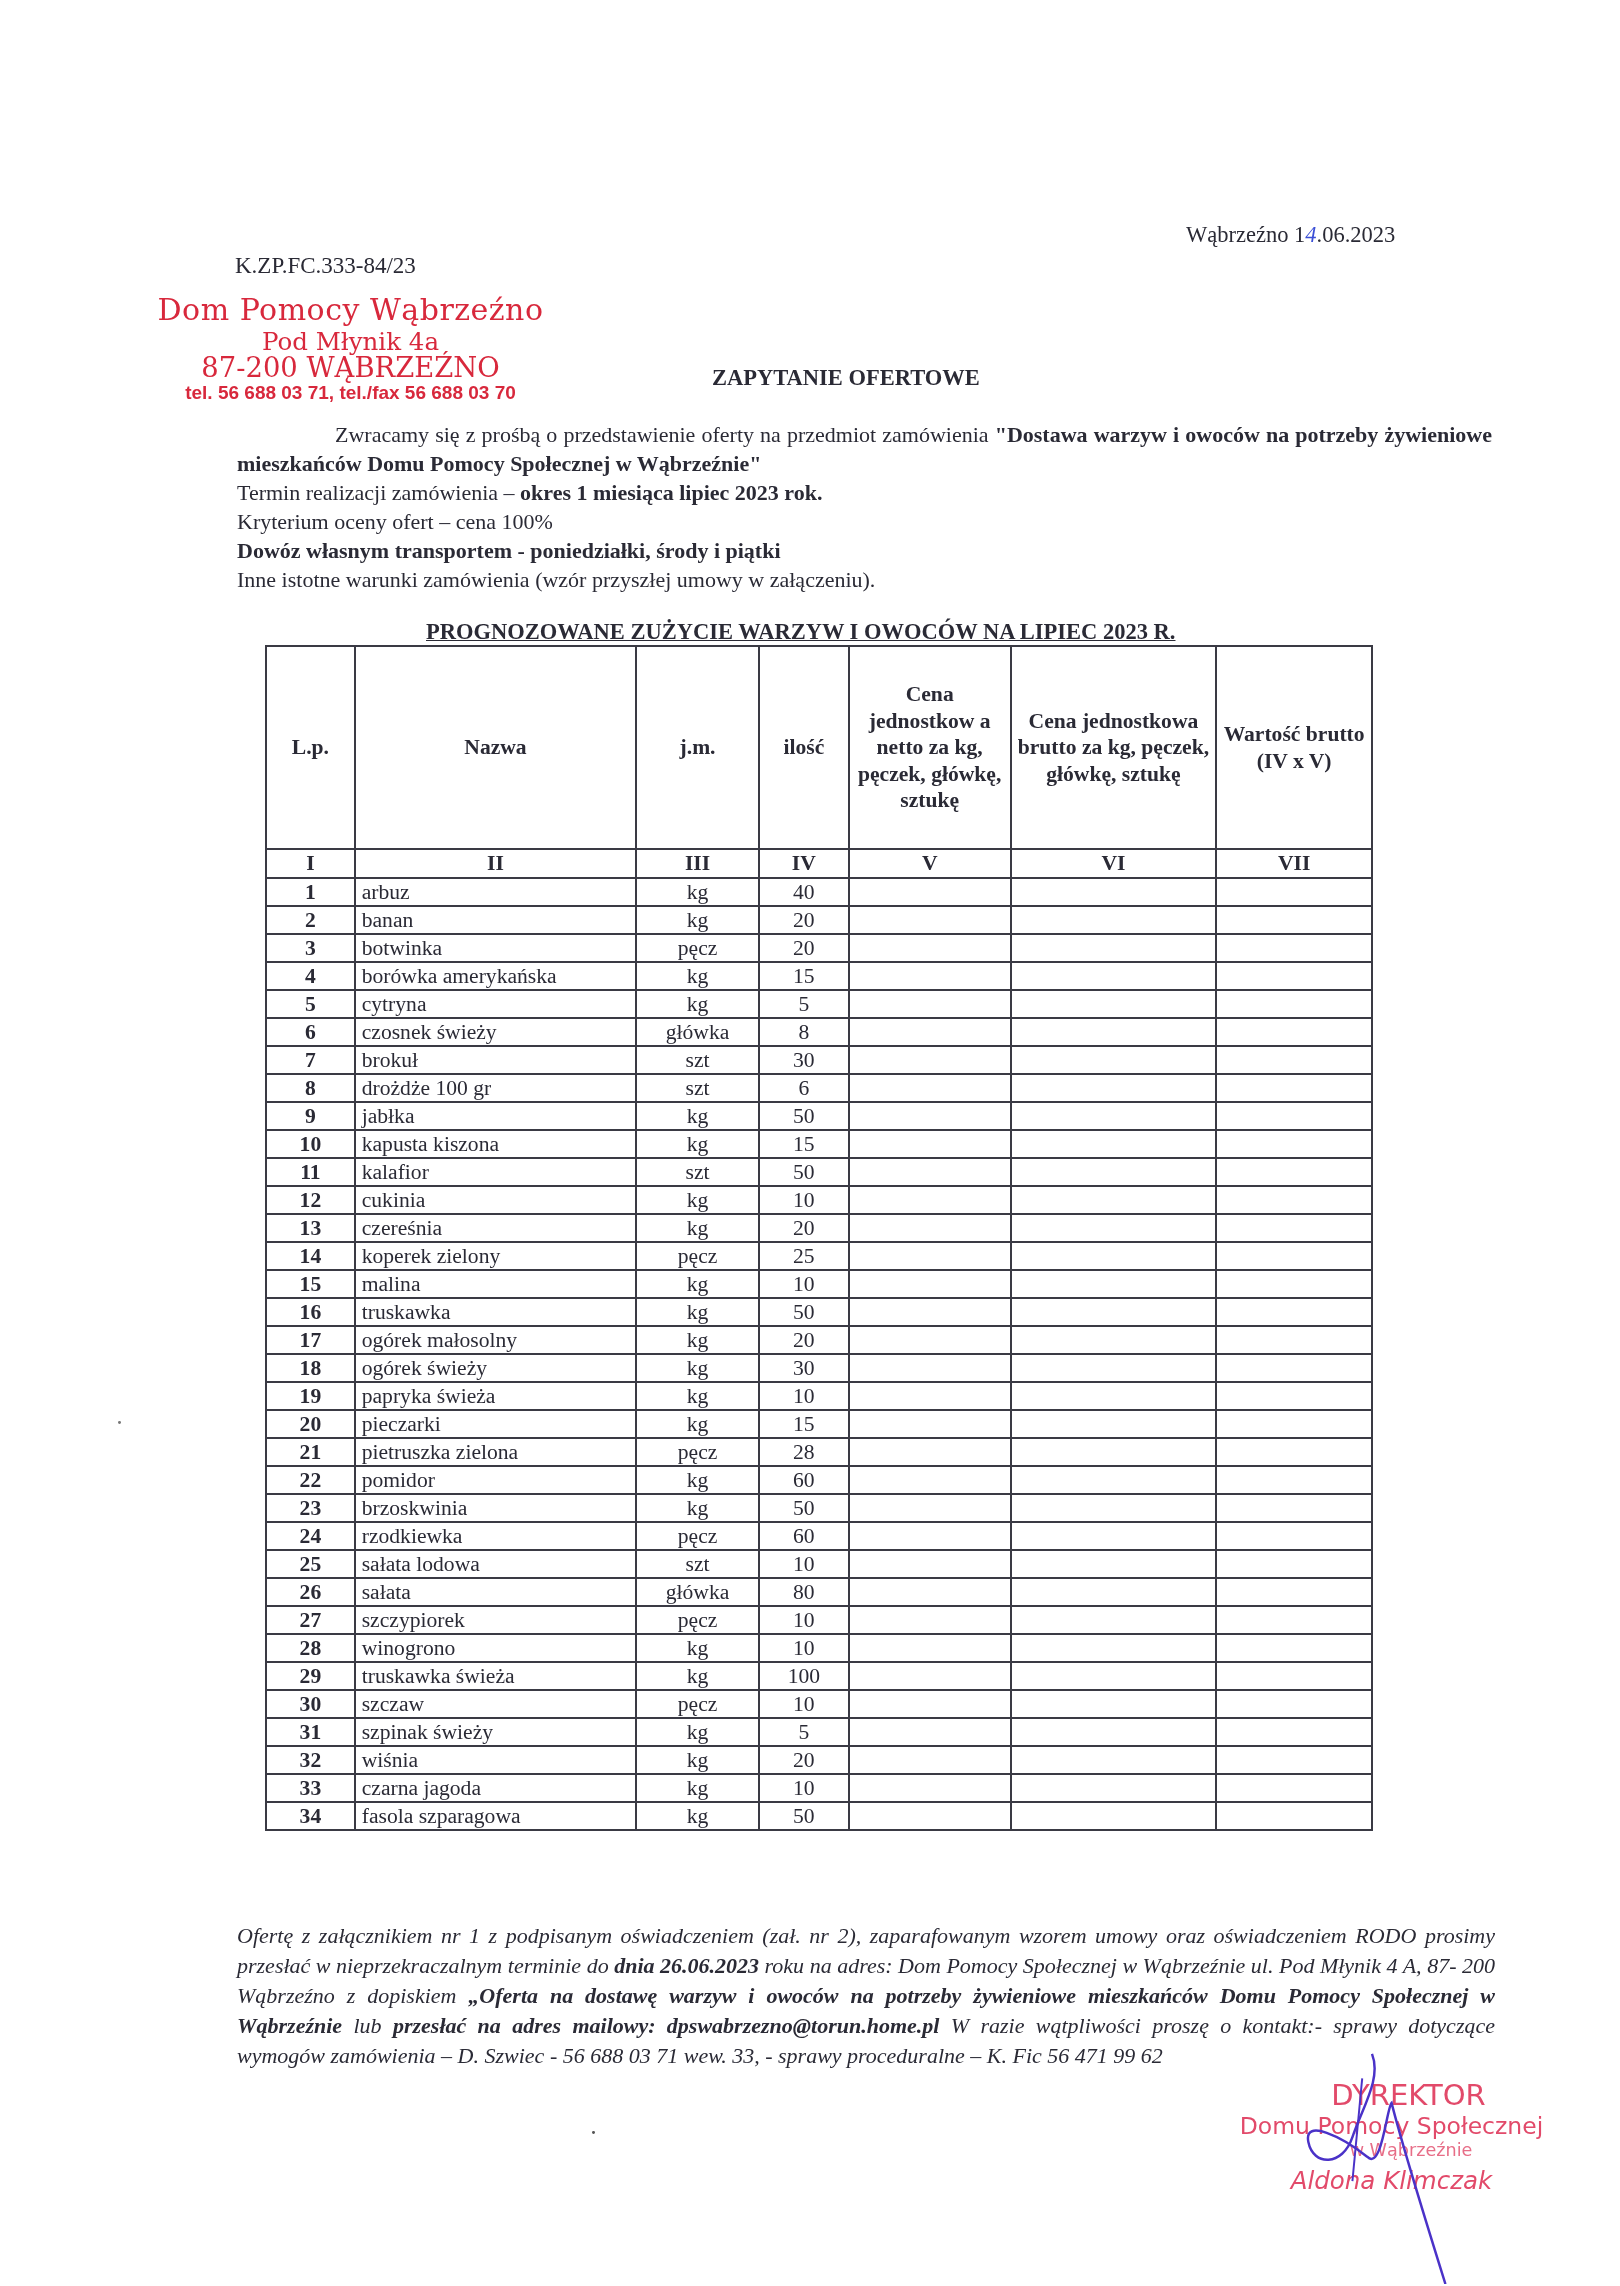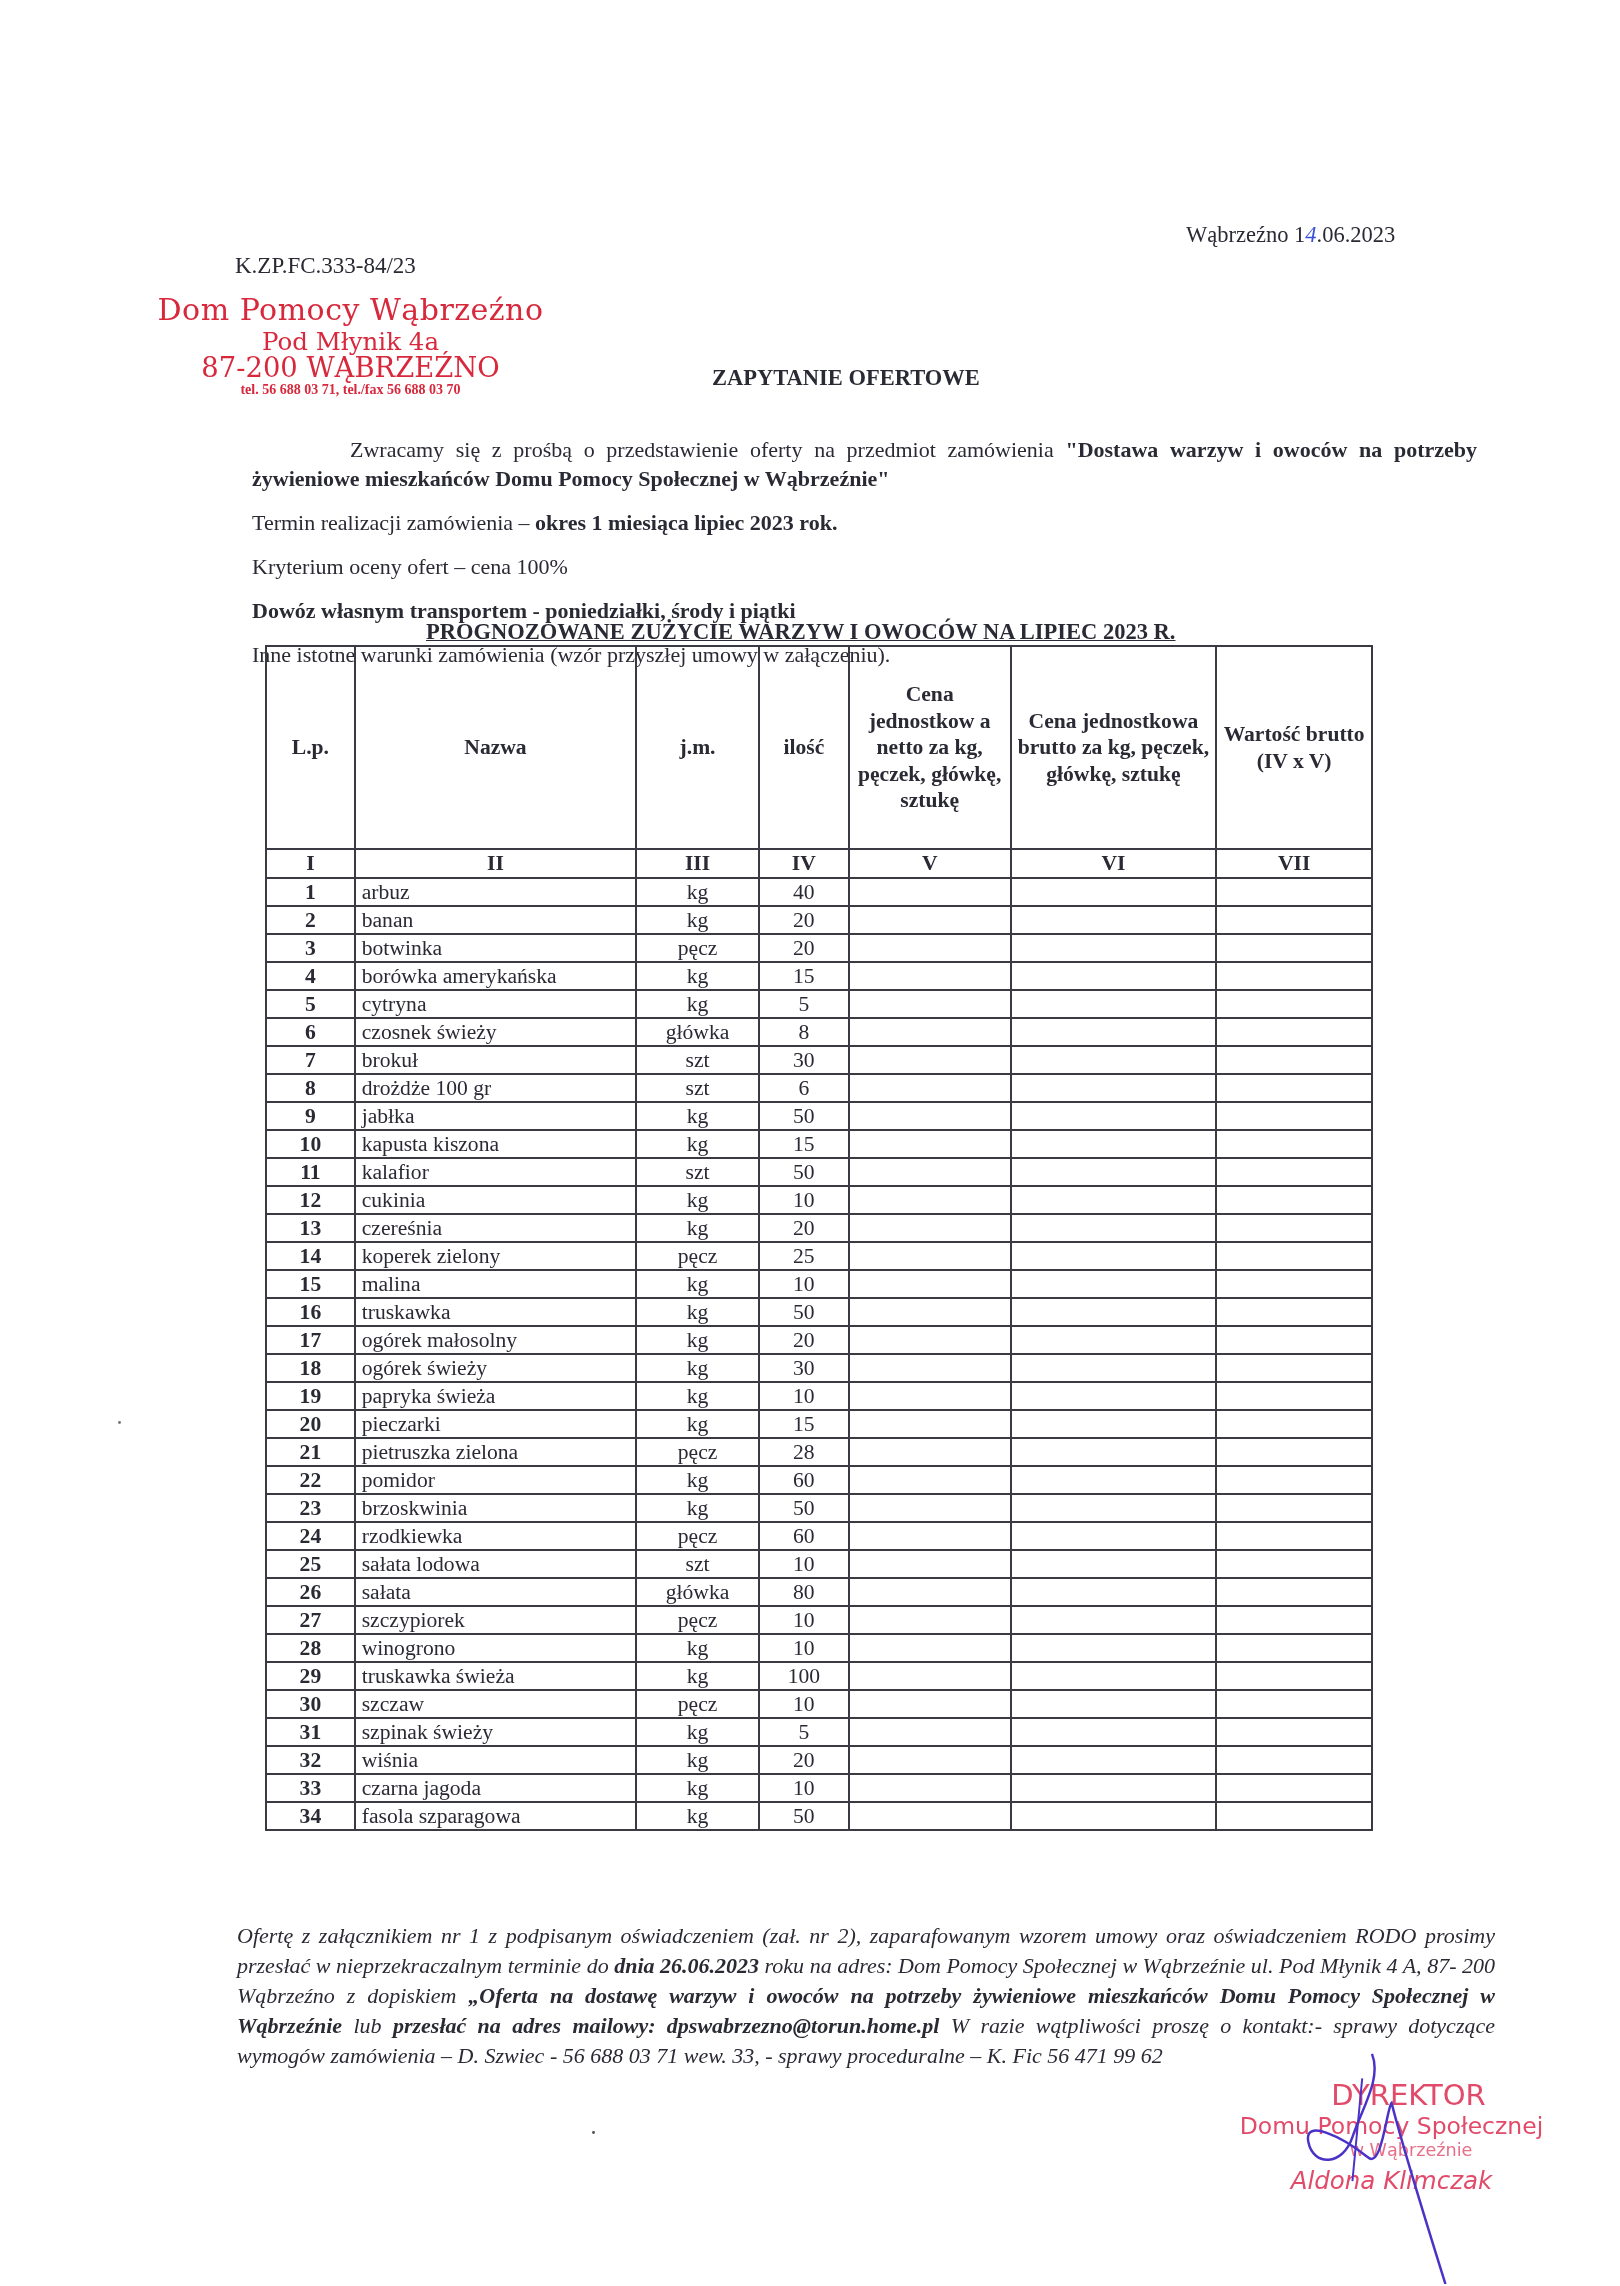--- a/index.html
+++ b/index.html
@@ -7,24 +7,24 @@
          font-family:"Liberation Serif", "DejaVu Serif", serif; color:#2a2a35; }
   .abs { position:absolute; }
   .ref { left:235px; top:253px; font-size:23px; }
   .date { left:1186px; top:222px; font-size:22.5px; }
   .date .hand { color:#3b4fd6; font-style:italic; }
   .stamp { left:157px; top:294px; width:387px; text-align:center; color:#d8283c;
            font-family:"DejaVu Serif", serif; line-height:1.05; }
   .stamp .l1 { font-size:30px; letter-spacing:0.5px; }
   .stamp .l2 { font-size:24.5px; margin-top:3px; }
   .stamp .l3 { font-size:27.4px; }
-  .stamp .l4 { font-size:14px; font-weight:bold; font-family:Liberation Serif, serif; }
+  .stamp .l4 { font-size:19px; font-weight:bold; font-family:Liberation Sans, sans-serif; }
   .title { left:712px; top:365px; font-size:22.5px; font-weight:bold; }
   .intro { left:237px; top:420px; width:1255px; font-size:22px; line-height:29px; }
-  .intro p { margin:15px; }
+  .intro p { margin:0; }
   .intro .indent { text-indent:98px; text-align:justify; }
   b { font-weight:bold; }
   .tabletitle { left:426px; top:619px; font-size:22.5px; font-weight:bold; text-decoration:underline; text-decoration-thickness:1px; }
   table.grid { position:absolute; left:265px; top:645px; width:1108px; border-collapse:collapse; font-size:21.6px; }
   table.grid td, table.grid th { border:2px solid #3a3a44; padding:0 5.9px; }
   table.grid th { font-weight:bold; text-align:center; vertical-align:middle; line-height:26.5px; height:201px; }
   table.grid tr.roman td { font-weight:bold; text-align:center; height:27.4px; }
   table.grid tr.item td { height:26px; line-height:25.5px; padding-top:0; padding-bottom:0; }
   td.lp { text-align:center; font-weight:bold; }
   td.nm { text-align:left; padding-left:9.8px; }

